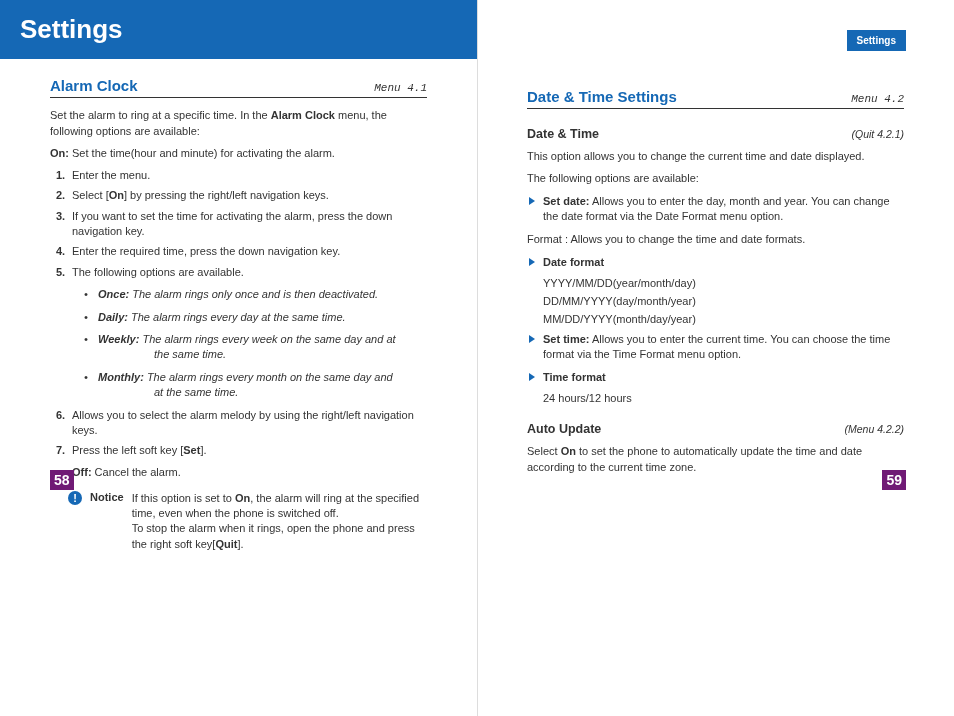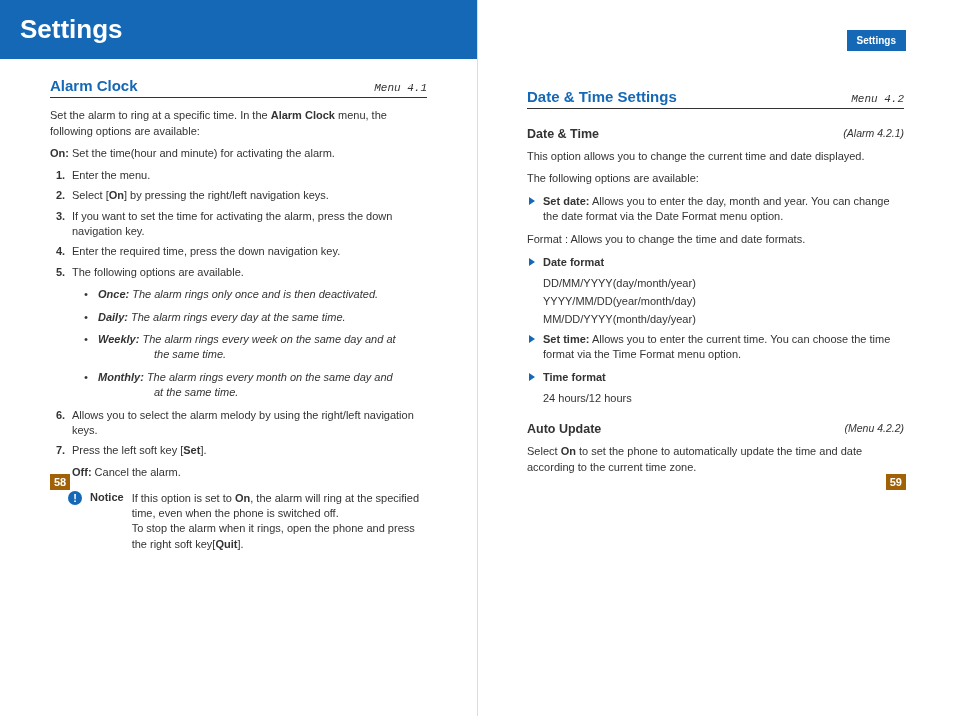--- a/index.html
+++ b/index.html
@@ -65,21 +65,21 @@
     font-family: Arial Black, Arial, sans-serif;
   }
   .section-header .menu {
     font-style: italic;
     font-size: 11px;
     font-family: Liberation Mono, monospace;
   }
   .sub-header {
     display: flex;
     justify-content: space-between;
-    align-items: flex-start;
+    align-items: center;
     margin-top: 18px;
     margin-bottom: 8px;
   }
   .sub-header .title {
     font-weight: 900;
     font-size: 12.5px;
     font-family: Arial Black, Arial, sans-serif;
   }
   .sub-header .menu {
     font-style: italic;
@@ -125,23 +125,23 @@
   }
   .notice-label {
     font-weight: 900; font-family: Arial Black, Arial, sans-serif;
     flex-shrink: 0;
     font-size: 11px;
   }
   .notice-text { font-size: 11px; line-height: 1.4; }
   .page-num {
     position: absolute;
     bottom: 28px;
-    background: #a16207;
-    color: #fff;
-    font-size: 11px;
+    background: #701a75;
+    color: #fff;
+    font-size: 14px;
     font-weight: bold;
     padding: 2px 4px;
   }
   .page-left .page-num { left: 50px; }
   .page-right .page-num { right: 48px; margin-left: 40px; }
   .page-right { padding-top: 76px; }
 </style>
 </head>
 <body>
 
@@ -198,37 +198,37 @@
 <div class="page page-right">
   <div class="header-tab">Settings</div>
 
   <div class="section-header">
     <span class="title">Date &amp; Time Settings</span>
     <span class="menu">Menu 4.2</span>
   </div>
 
   <div class="sub-header">
     <span class="title">Date &amp; Time</span>
-    <span class="menu">(Alarm 4.2.1)</span>
+    <span class="menu">(Quit 4.2.1)</span>
   </div>
 
   <p>This option allows you to change the current time and date displayed.</p>
   <p>The following options are available:</p>
 
   <div class="arrow-li">
     <span class="b">Set date:</span><span> Allows you to enter the day, month and year. You can change the date format via the Date Format menu option.</span>
   </div>
 
   <p>Format : Allows you to change the time and date formats.</p>
 
   <div class="arrow-li">
     <span class="b">Date format</span>
   </div>
+  <div class="format-line">YYYY/MM/DD(year/month/day)</div>
   <div class="format-line">DD/MM/YYYY(day/month/year)</div>
-  <div class="format-line">YYYY/MM/DD(year/month/day)</div>
   <div class="format-line">MM/DD/YYYY(month/day/year)</div>
 
   <div class="arrow-li">
     <span class="b">Set time:</span><span> Allows you to enter the current time. You can choose the time format via the Time Format menu option.</span>
   </div>
 
   <div class="arrow-li">
     <span class="b">Time format</span>
   </div>
   <div class="format-line">24 hours/12 hours</div>

